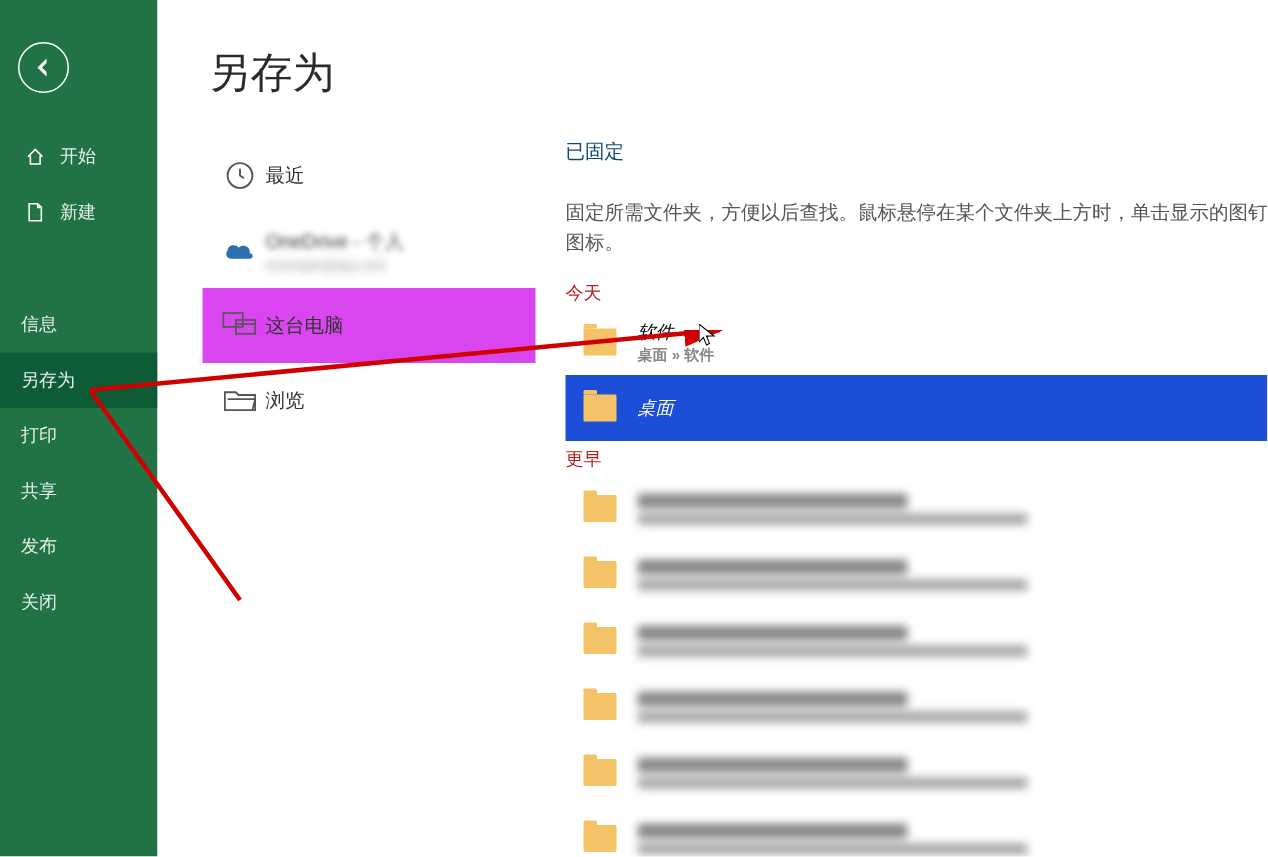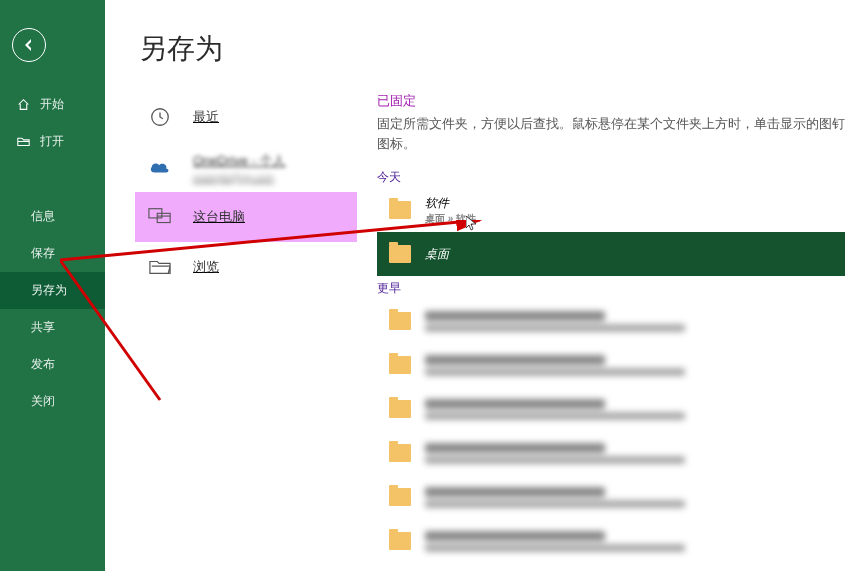--- a/index.html
+++ b/index.html
@@ -5,44 +5,44 @@
     * { margin: 0; padding: 0; box-sizing: border-box; font-family: "Microsoft YaHei", "Segoe UI", sans-serif; }
     body { width: 845px; height: 571px; overflow: hidden; background: #fff; position: relative; }
     
     .titlebar { position: absolute; top: 0; left: 105px; right: 0; height: 20px; text-align: center; font-size: 11px; color: #666; line-height: 20px; }
     
     .sidebar { position: absolute; left: 0; top: 0; width: 105px; height: 571px; background: #217346; color: #fff; padding-top: 28px; }
     .back-btn { width: 34px; height: 34px; border: 1.5px solid #fff; border-radius: 50%; margin-left: 12px; display: flex; align-items: center; justify-content: center; cursor: pointer; }
     .back-btn svg { fill: #fff; }
     .nav-section { margin-top: 24px; }
     .nav-item { padding: 10px 16px; font-size: 12px; color: #e8f0ec; cursor: pointer; display: flex; align-items: center; gap: 10px; text-align: right; }
-    .nav-item.indent { padding-left: 31px; }
+    .nav-item.indent { padding-left: 14px; }
     .nav-item.active { background: #0d5c35; }
     .nav-item .ico { width: 14px; height: 14px; display: inline-flex; align-items: center; justify-content: center; }
     .nav-sep { height: 14px; }
     
     .main { position: absolute; left: 105px; top: 0; right: 0; bottom: 0; background: #fff; }
     .page-title { font-size: 28px; color: #2b2b2b; font-weight: 400; padding: 30px 0 24px 34px; }
     
     .columns { display: flex; height: calc(100% - 90px); }
     
     .locations { width: 252px; padding-left: 30px; }
-    .loc-item { height: 50px; display: flex; align-items: center; gap: 20px; padding: 0 12px; cursor: pointer; text-decoration: underline; }
-    .loc-item.selected { background: #f0abfc; text-align: right; }
+    .loc-item { height: 50px; display: flex; align-items: center; gap: 4px; padding: 0 12px; cursor: pointer; }
+    .loc-item.selected { background: #d946ef; text-align: right; }
     .loc-icon { width: 26px; height: 26px; display: flex; align-items: center; justify-content: center; color: #4a4a4a; }
     .loc-label { font-size: 13px; color: #333; }
     .loc-sub { font-size: 10px; color: #999; margin-top: 2px; filter: blur(2px); }
     .loc-text { display: flex; flex-direction: column; }
     
     .folders { flex: 1; padding: 0 0 0 20px; overflow: hidden; }
-    .pinned-head { font-size: 13px; color: #a21caf; margin-bottom: 4px; }
+    .pinned-head { font-size: 13px; color: #0c4a6e; margin-bottom: 22px; }
     .pinned-info { font-size: 13px; color: #555; margin-bottom: 16px; line-height: 1.5; }
-    .group-label { font-size: 12px; color: #4c1d95; margin: 4px 0 2px 0; font-family: Liberation Serif, serif; }
+    .group-label { font-size: 12px; color: #b91c1c; margin: 4px 0 2px 0; font-family: Liberation Serif, serif; }
     .folder-row { height: 44px; display: flex; align-items: center; gap: 14px; padding: 0 12px; cursor: pointer; }
-    .folder-row.highlight { background: #14532d; color: #fff; }
+    .folder-row.highlight { background: #1d4ed8; color: #fff; }
     .folder-icon { width: 22px; height: 18px; background: #f5c367; border-radius: 1px; position: relative; flex-shrink: 0; }
     .folder-icon::before { content: ''; position: absolute; top: -3px; left: 0; width: 9px; height: 3px; background: #f5c367; border-radius: 1px 1px 0 0; }
     .folder-text { display: flex; flex-direction: column; }
     .folder-name { font-size: 12px; font-style: italic; }
     .folder-path { font-size: 10px; color: #888; font-weight: bold; }
     .folder-row.blurred .folder-text { filter: blur(3px); }
     .folder-row.blurred .folder-name { width: 180px; height: 10px; background: #888; border-radius: 2px; margin-bottom: 3px; }
     .folder-row.blurred .folder-path { width: 260px; height: 8px; background: #aaa; border-radius: 2px; }
     
     .cursor { position: absolute; width: 12px; height: 16px; z-index: 100; }
@@ -64,36 +64,36 @@
         <span class="ico">
           <svg width="13" height="13" viewBox="0 0 16 16" fill="none" stroke="#fff" stroke-width="1.3">
             <path d="M2 8 L8 2 L14 8 M4 7 V14 H12 V7"></path>
           </svg>
         </span>
         <span>开始</span>
       </div>
       <div class="nav-item">
         <span class="ico">
           <svg width="13" height="13" viewBox="0 0 16 16" fill="none" stroke="#fff" stroke-width="1.3">
-            <path d="M1 4 H6 L8 6 H15 V13 H1 Z M1 8 H15"></path>
+            <path d="M3 1 H10 L13 4 V15 H3 Z M10 1 V4 H13"></path>
           </svg>
         </span>
-        <span>打开</span>
+        <span>新建</span>
       </div>
     </div>
   <div class="nav-sep"></div>
   <div class="nav-section" id="nav2">
       <div class="nav-item indent">
         <span>信息</span>
       </div>
-      <div class="nav-item indent">
-        <span>保存</span>
-      </div>
       <div class="nav-item indent active">
         <span>另存为</span>
+      </div>
+      <div class="nav-item indent">
+        <span>打印</span>
       </div>
       <div class="nav-item indent">
         <span>共享</span>
       </div>
       <div class="nav-item indent">
         <span>发布</span>
       </div>
       <div class="nav-item indent">
         <span>关闭</span>
       </div>

